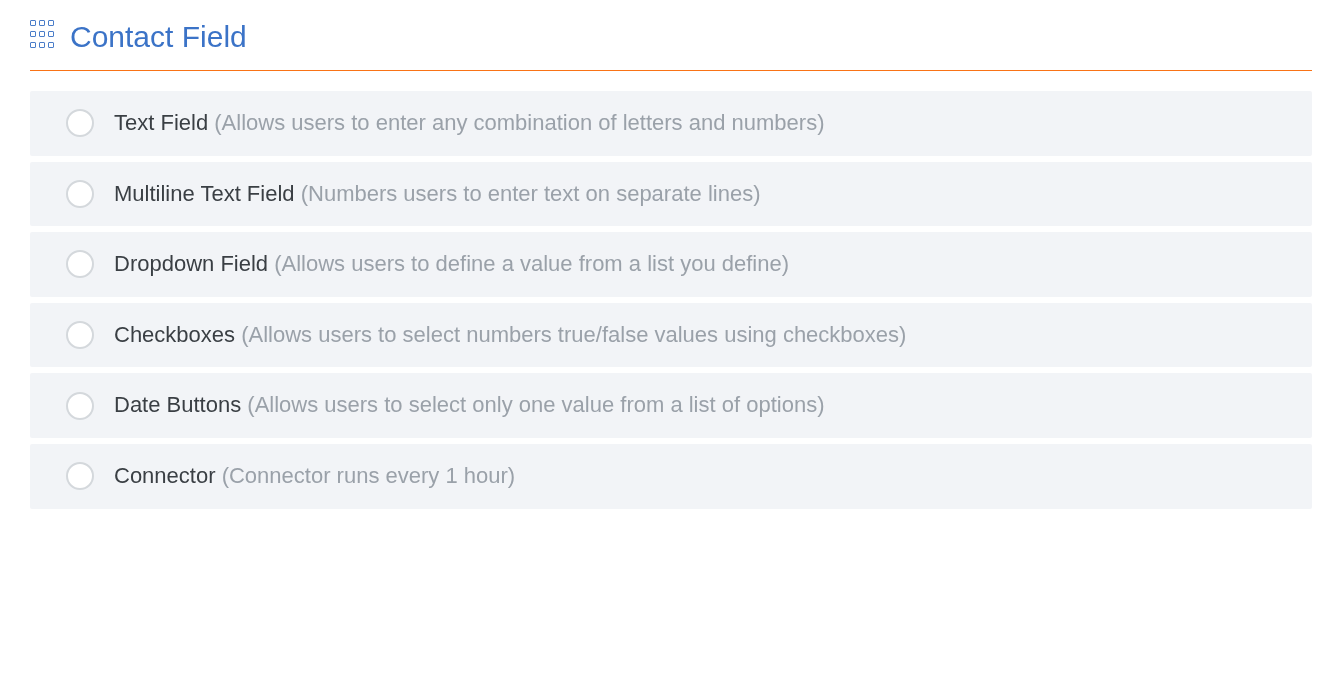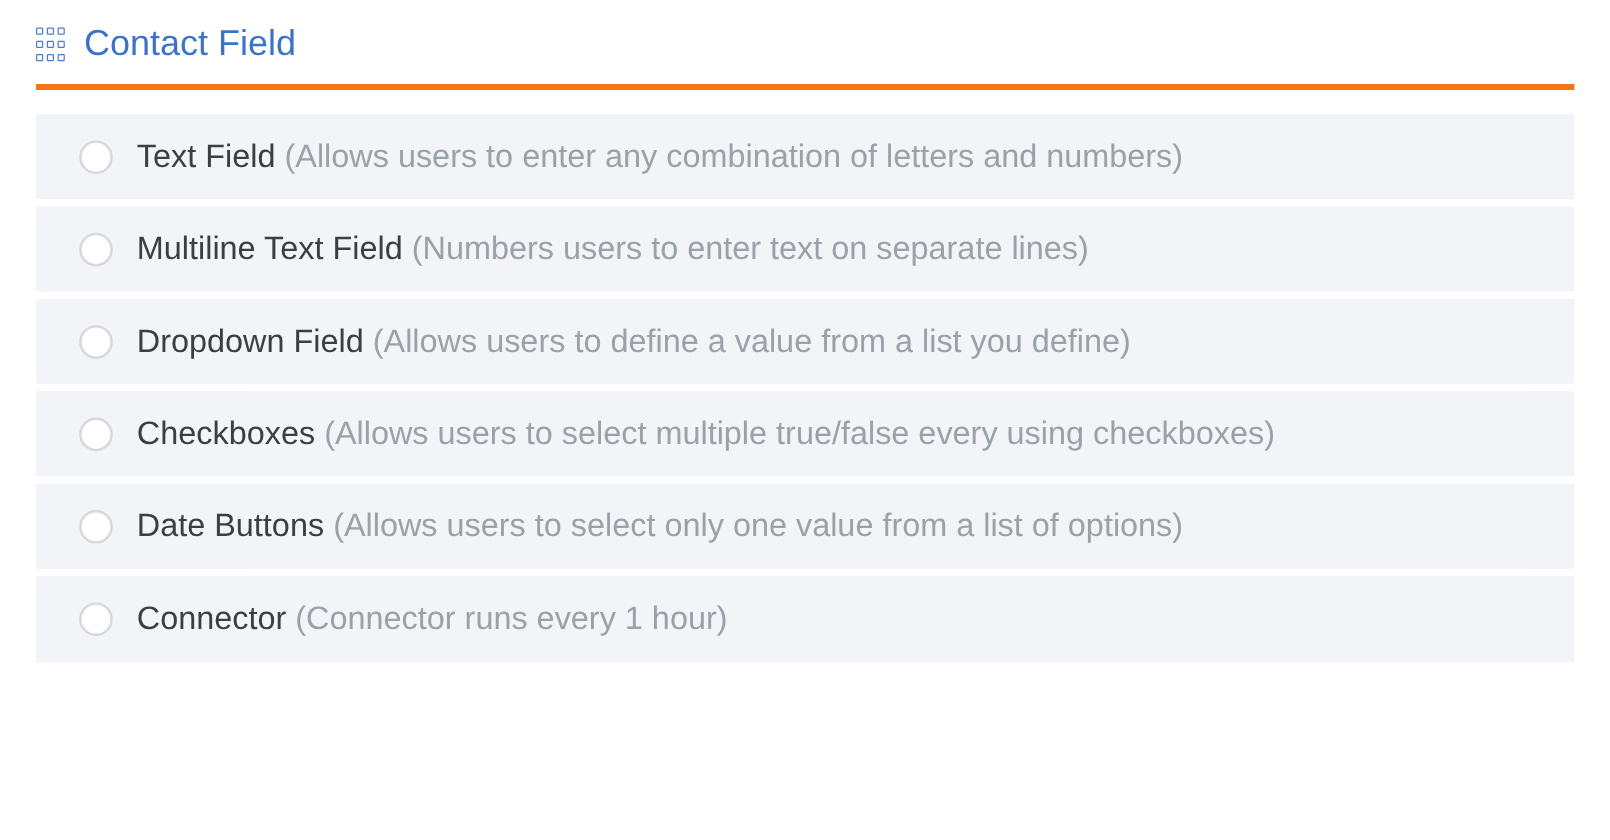--- a/index.html
+++ b/index.html
@@ -8,24 +8,23 @@
       padding: 0;
     }
     body {
       font-family: -apple-system, BlinkMacSystemFont, "Segoe UI", "Helvetica Neue", Arial, sans-serif;
       background: #ffffff;
       width: 1342px;
       padding: 20px 30px;
     }
     .header {
       display: flex;
-      align-items: center;
       gap: 12px;
       padding-bottom: 16px;
-      border-bottom: 5px solid #f97316;
+      border-bottom: 1px solid #f97316;
       margin-bottom: 20px;
     }
     .header-icon {
       width: 28px;
       height: 28px;
       display: flex;
       flex-direction: column;
       justify-content: space-between;
       gap: 3px;
     }
@@ -60,21 +59,21 @@
     }
     .radio-circle {
       width: 28px;
       height: 28px;
       border: 2px solid #d4d8dc;
       border-radius: 50%;
       background: #ffffff;
       flex-shrink: 0;
     }
     .field-text {
-      font-size: 27px;
+      font-size: 22px;
       line-height: 1.3;
     }
     .field-name {
       color: #3a3f44;
       font-weight: 400;
     }
     .field-desc {
       color: #9aa1a9;
       font-weight: 400;
     }
@@ -127,21 +126,21 @@
     <div class="field-text">
       <span class="field-name">Dropdown Field</span>
       <span class="field-desc">(Allows users to define a value from a list you define)</span>
     </div>
   </div>
 
   <div class="field-option">
     <div class="radio-circle"></div>
     <div class="field-text">
       <span class="field-name">Checkboxes</span>
-      <span class="field-desc">(Allows users to select multiple true/false every using checkboxes)</span>
+      <span class="field-desc">(Allows users to select numbers true/false values using checkboxes)</span>
     </div>
   </div>
 
   <div class="field-option">
     <div class="radio-circle"></div>
     <div class="field-text">
       <span class="field-name">Date Buttons</span>
       <span class="field-desc">(Allows users to select only one value from a list of options)</span>
     </div>
   </div>

